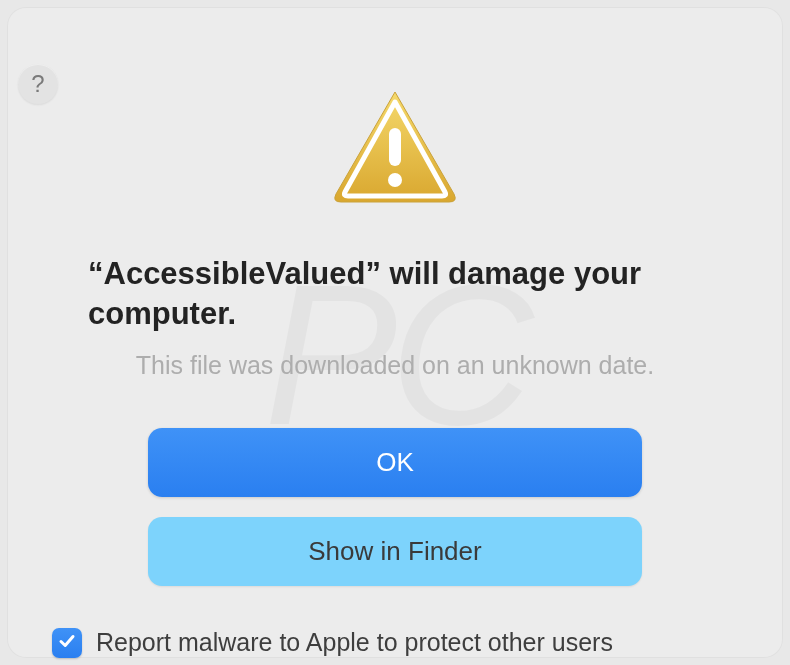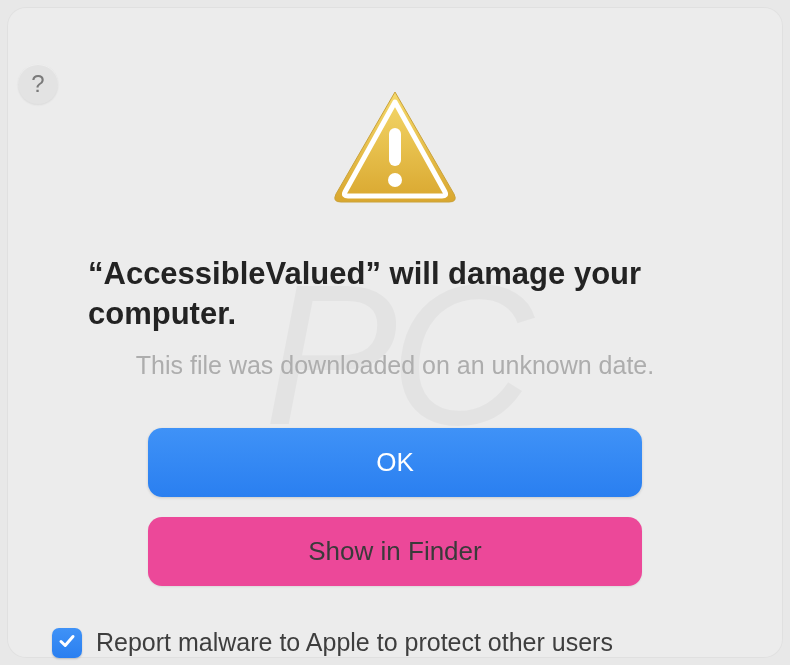--- a/index.html
+++ b/index.html
@@ -76,21 +76,21 @@
     font-weight: 400;
     cursor: pointer;
     font-family: inherit;
   }
   .btn-primary {
     background: linear-gradient(180deg, #3f92f7 0%, #2a7ff0 100%);
     color: #ffffff;
     box-shadow: 0 1px 3px rgba(0,0,0,0.15);
   }
   .btn-secondary {
-    background: #ec4899;
+    background: #7dd3fc;
     color: #3a3a3a;
     box-shadow: 0 1px 2px rgba(0,0,0,0.08);
   }
   .checkbox-row {
     display: flex;
     gap: 14px;
     padding-left: 4px;
   }
   .checkbox {
     width: 30px;

